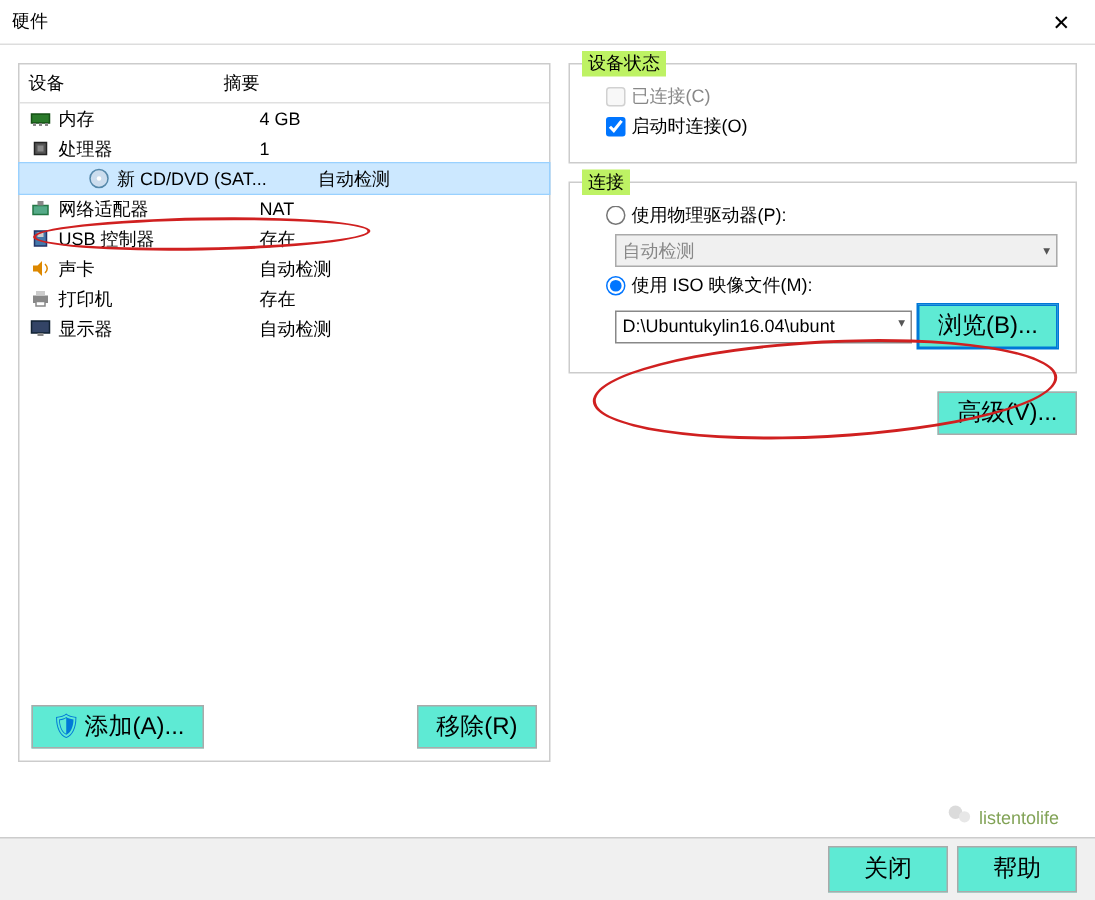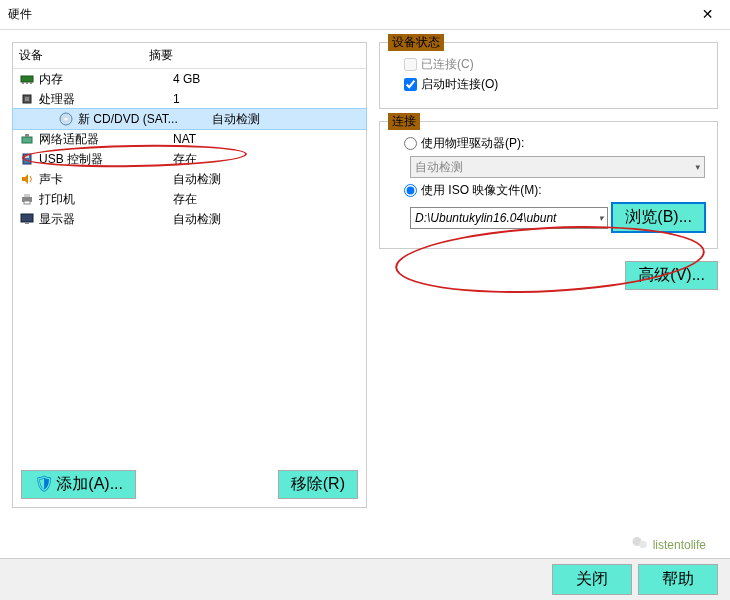--- a/index.html
+++ b/index.html
@@ -1,42 +1,42 @@
 <!DOCTYPE html>
 <html><head>
 <meta charset="utf-8">
 <style>
 * { box-sizing: border-box; margin: 0; padding: 0; }
 body { font-family: "Microsoft YaHei", "Segoe UI", sans-serif; font-size: 12px; background: #fff; width: 730px; height: 600px; overflow: hidden; position: relative; }
-.titlebar { height: 30px; display: flex; align-items: center; justify-content: space-between; padding: 0 0 0 8px; border-bottom: 1px solid #ddd; font-family: Liberation Serif, serif; }
+.titlebar { height: 30px; display: flex; align-items: center; justify-content: space-between; padding: 0 0 0 8px; border-bottom: 1px solid #ddd; }
 .close-btn { width: 45px; height: 30px; display: flex; align-items: center; justify-content: center; font-size: 14px; cursor: pointer; }
 .content { padding: 12px; display: flex; gap: 12px; height: 490px; }
 .left-panel { width: 355px; border: 1px solid #ccc; display: flex; flex-direction: column; }
 .hw-table { flex: 1; }
 .hw-header { display: flex; padding: 4px 6px; border-bottom: 1px solid #e0e0e0; font-size: 12px; }
 .hw-header .col1 { width: 130px; }
 .hw-header .col2 { flex: 1; }
 .hw-row { display: flex; align-items: center; padding: 2px 6px; height: 20px; cursor: pointer; }
 .hw-row.selected { background: #cce8ff; outline: 1px solid #99d1ff; padding-left: 45px; }
 .hw-row .icon { width: 16px; height: 16px; margin-right: 4px; display: inline-flex; align-items: center; justify-content: center; }
 .hw-row .col1 { width: 130px; display: flex; align-items: center; white-space: nowrap; overflow: hidden; }
 .hw-row .col2 { flex: 1; margin-left: 24px; }
 .left-buttons { padding: 8px; display: flex; gap: 6px; justify-content: space-between; }
 .btn { border: 1px solid #aaa; background: #5eead4; padding: 3px 12px; font-size: 16px; cursor: pointer; min-width: 70px; }
 .btn.primary { border-color: #0078d7; outline: 1px solid #0078d7; }
 .shield { color: #0078d7; margin-right: 2px; }
 .right-panel { flex: 1; display: flex; flex-direction: column; gap: 12px; }
 .fieldset { border: 1px solid #ccc; padding: 10px 12px 12px; position: relative; }
-.fieldset-title { position: absolute; top: -9px; left: 8px; background: #a16207; padding: 0 4px; font-size: 12px; text-align: right; }
+.fieldset-title { position: absolute; top: -9px; left: 8px; background: #bef264; padding: 0 4px; font-size: 12px; text-align: right; }
 .checkbox-row, .radio-row { display: flex; align-items: center; gap: 4px; margin: 3px 12px; }
 .checkbox-row input, .radio-row input { margin: 0; }
 .combo { width: 100%; border: 1px solid #aaa; background: #f0f0f0; padding: 2px 4px; font-size: 12px; color: #666; margin: 4px 0 4px 18px; width: calc(100% - 18px); height: 22px; display: flex; align-items: center; justify-content: space-between; }
 .combo.disabled { background: #f0f0f0; color: #888; }
 .iso-row { display: flex; gap: 4px; margin: 4px 0 4px 18px; align-items: center; }
-.iso-input { flex: 1; border: 1px solid #888; padding: 2px 4px; font-size: 12px; height: 22px; display: flex; align-items: center; justify-content: space-between; font-style: italic; }
+.iso-input { flex: 1; border: 1px solid #888; padding: 2px 4px; font-size: 12px; height: 22px; display: flex; align-items: flex-start; justify-content: space-between; }
 .advanced-btn { align-self: flex-end; }
 .footer { position: absolute; bottom: 0; left: 0; right: 0; height: 42px; border-top: 1px solid #ccc; background: #f0f0f0; display: flex; align-items: center; justify-content: flex-end; padding: 0 12px; gap: 6px; }
 .footer .btn { min-width: 80px; padding: 4px 14px; }
 .red-ellipse { position: absolute; border: 2px solid #d02020; border-radius: 50%; pointer-events: none; }
 .ellipse1 { left: 22px; top: 145px; width: 225px; height: 22px; transform: rotate(-1deg); }
 .ellipse2 { left: 395px; top: 227px; width: 310px; height: 65px; border-radius: 50%; transform: rotate(-3deg); }
 .watermark { position: absolute; right: 24px; bottom: 48px; display: flex; align-items: flex-end; gap: 4px; color: #4d7c0f; font-size: 12px; opacity: 0.7; }
 .watermark .wx-icon { width: 18px; height: 18px; }
 .chev { font-size: 9px; color: #555; }
 </style>

